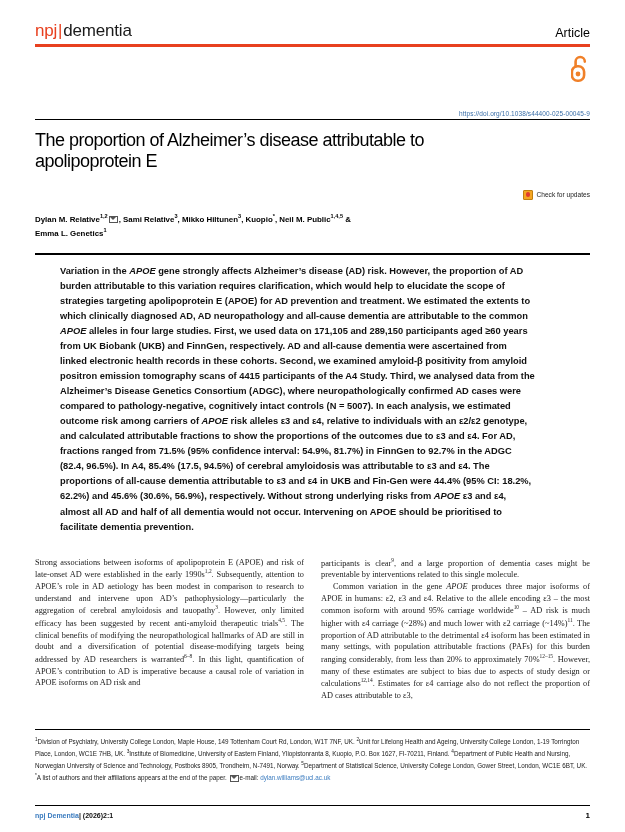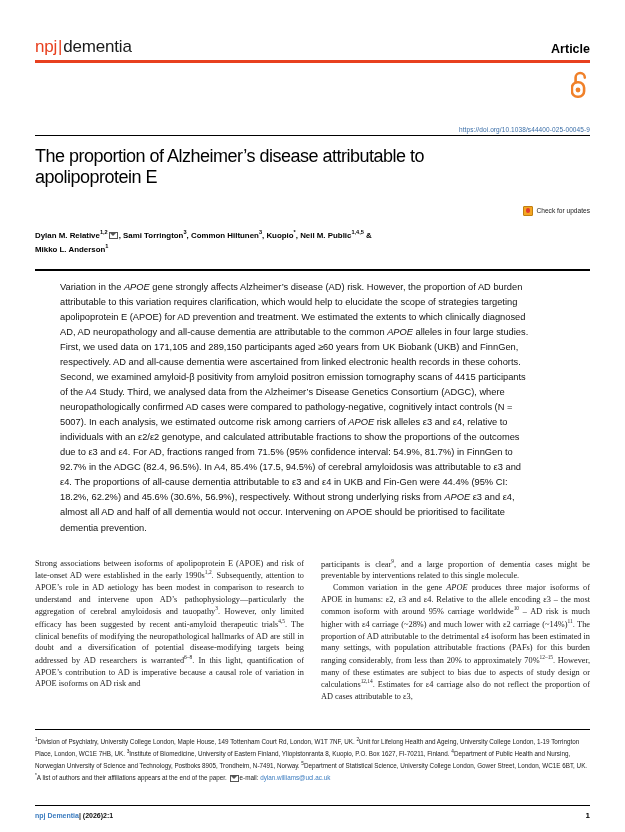--- a/index.html
+++ b/index.html
@@ -13,21 +13,21 @@
     font-family: "Liberation Sans", sans-serif;
     color: #000000;
     position: relative;
     overflow: hidden;
   }
   .page {
     position: relative;
     width: 625px;
     height: 832px;
     box-sizing: border-box;
-    padding: 16px 35px;
+    padding: 0 35px;
   }
 
   
   .masthead {
     display: flex;
     align-items: flex-end;
     justify-content: space-between;
     padding-top: 22px;
     padding-bottom: 3px;
   }
@@ -45,21 +45,21 @@
     color: #e8401f;
     font-weight: 300;
     padding: 0 1px;
   }
   .brand .journal {
     color: #1a1a1a;
     font-weight: 400;
   }
   .article-type {
     font-size: 12.5px;
-    font-weight: bold;
+    font-weight: normal;
     color: #000;
     line-height: 1;
   }
   .masthead-rule {
     height: 2.5px;
     background: #e8401f;
     margin-top: 2px;
   }
 
   
@@ -168,20 +168,21 @@
   }
 
   
   .abstract {
     font-size: 9.3px;
     line-height: 1.62;
     color: #111;
     padding: 0 55px 0 25px;
     text-align: left;
     margin-bottom: 22px;
+    font-weight: bold;
   }
   .abstract i { font-style: italic; }
 
   
   .body-cols {
     display: flex;
     gap: 17px;
     font-family: "Liberation Serif", serif;
     font-size: 8.3px;
     line-height: 1.42;
@@ -269,22 +270,22 @@
   <h1 class="title">The proportion of Alzheimer’s disease attributable to apolipoprotein E</h1>
 
   <div class="updates-row">
     <div class="check-updates">
       <span class="check-badge"></span>
       <span>Check for updates</span>
     </div>
   </div>
 
   <div class="authors">
-    <span>Dylan M. Relative</span><sup>1,2</sup><span class="env-glyph"></span><span>, Sami Torrington</span><sup>3</sup><span>, Common Hiltunen</span><sup>3</sup><span>, Kuopio</span><sup>*</sup><span>, Neil M. Public</span><sup>1,4,5</sup><span> &amp;</span><br>
-    <span>Mikko L. Anderson</span><sup>1</sup>
+    <span>Dylan M. Relative</span><sup>1,2</sup><span class="env-glyph"></span><span>, Sami Relative</span><sup>3</sup><span>, Mikko Hiltunen</span><sup>3</sup><span>, Kuopio</span><sup>*</sup><span>, Neil M. Public</span><sup>1,4,5</sup><span> &amp;</span><br>
+    <span>Emma L. Genetics</span><sup>1</sup>
   </div>
 
   <div class="abstract-rule"></div>
 
   <div class="abstract">
     <span>Variation in the </span><i>APOE</i><span> gene strongly affects Alzheimer’s disease (AD) risk. However, the proportion of AD burden attributable to this variation requires clarification, which would help to elucidate the scope of strategies targeting apolipoprotein E (APOE) for AD prevention and treatment. We estimated the extents to which clinically diagnosed AD, AD neuropathology and all-cause dementia are attributable to the common </span><i>APOE</i><span> alleles in four large studies. First, we used data on 171,105 and 289,150 participants aged ≥60 years from UK Biobank (UKB) and FinnGen, respectively. AD and all-cause dementia were ascertained from linked electronic health records in these cohorts. Second, we examined amyloid-β positivity from amyloid positron emission tomography scans of 4415 participants of the A4 Study. Third, we analysed data from the Alzheimer’s Disease Genetics Consortium (ADGC), where neuropathologically confirmed AD cases were compared to pathology-negative, cognitively intact controls (N = 5007). In each analysis, we estimated outcome risk among carriers of </span><i>APOE</i><span> risk alleles ε3 and ε4, relative to individuals with an ε2/ε2 genotype, and calculated attributable fractions to show the proportions of the outcomes due to ε3 and ε4. For AD, fractions ranged from 71.5% (95% confidence interval: 54.9%, 81.7%) in FinnGen to 92.7% in the ADGC (82.4, 96.5%). In A4, 85.4% (17.5, 94.5%) of cerebral amyloidosis was attributable to ε3 and ε4. The proportions of all-cause dementia attributable to ε3 and ε4 in UKB and Fin-Gen were 44.4% (95% CI: 18.2%, 62.2%) and 45.6% (30.6%, 56.9%), respectively. Without strong underlying risks from </span><i>APOE</i><span> ε3 and ε4, almost all AD and half of all dementia would not occur. Intervening on APOE should be prioritised to facilitate dementia prevention.</span>
   </div>
 
   <div class="body-cols">
     <div class="body-col">

